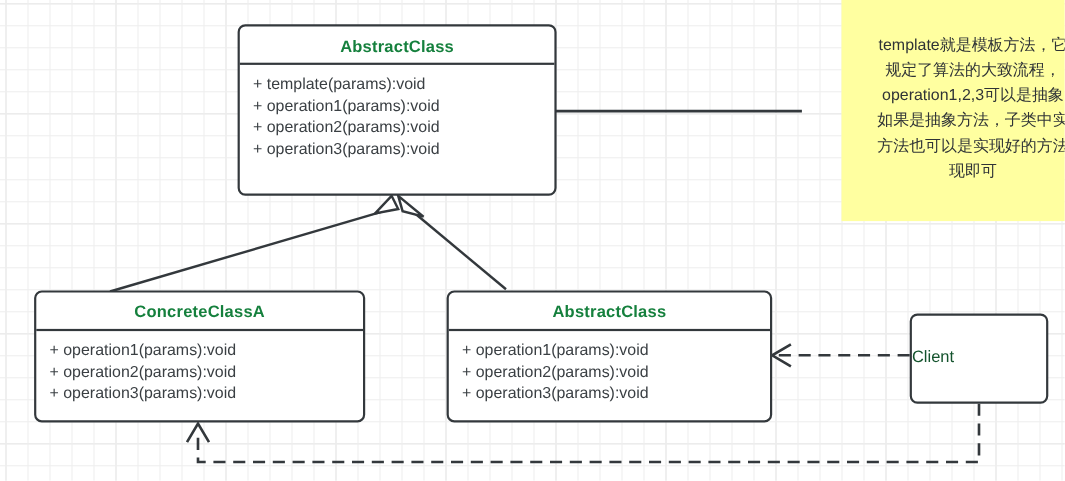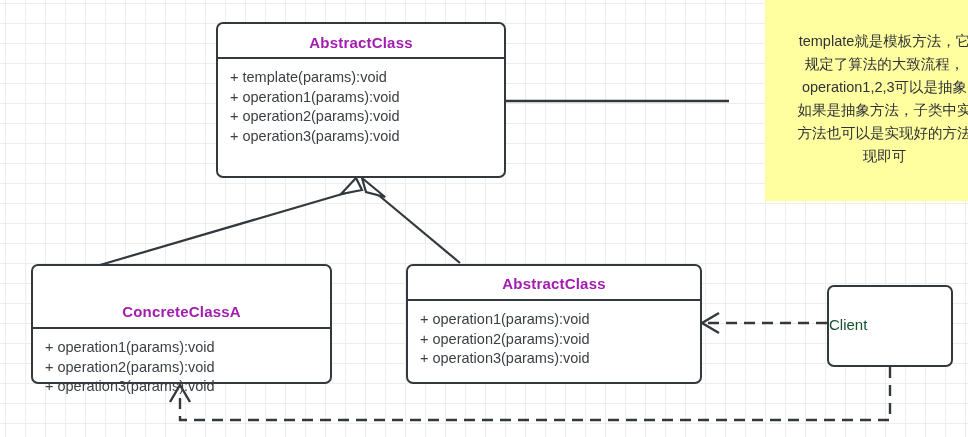--- a/index.html
+++ b/index.html
@@ -27,21 +27,21 @@
     box-sizing: border-box;
     border: 2.5px solid #33383c;
     border-radius: 7px;
     background: #ffffff;
     z-index: 5;
   }
   .uml-title {
     text-align: center;
     font-weight: bold;
     font-size: 15px;
-    color: #a21caf;
+    color: #15803d;
     letter-spacing: .2px;
     box-sizing: border-box;
   }
   .uml-divider {
     height: 0;
     border-top: 2.5px solid #33383c;
   }
   .uml-body {
     padding: 9px 0 0 12px;
     box-sizing: border-box;
@@ -119,21 +119,21 @@
     <div class="uml-divider"></div>
     <div class="uml-body">
       <div class="uml-op">+ template(params):void</div>
       <div class="uml-op">+ operation1(params):void</div>
       <div class="uml-op">+ operation2(params):void</div>
       <div class="uml-op">+ operation3(params):void</div>
     </div>
   </div>
 
   <div class="uml-box" style="left:31px; top:264px; width:301px; height:120px;">
-    <div class="uml-title" style="padding-top:9px; height:33px;margin-top:28px;">ConcreteClassA</div>
+    <div class="uml-title" style="padding-top:9px; height:33px;">ConcreteClassA</div>
     <div class="uml-divider"></div>
     <div class="uml-body">
       <div class="uml-op">+ operation1(params):void</div>
       <div class="uml-op">+ operation2(params):void</div>
       <div class="uml-op">+ operation3(params):void</div>
     </div>
   </div>
 
   <div class="uml-box" style="left:406px; top:264px; width:296px; height:120px;">
     <div class="uml-title" style="padding-top:9px; height:33px;">AbstractClass</div>

